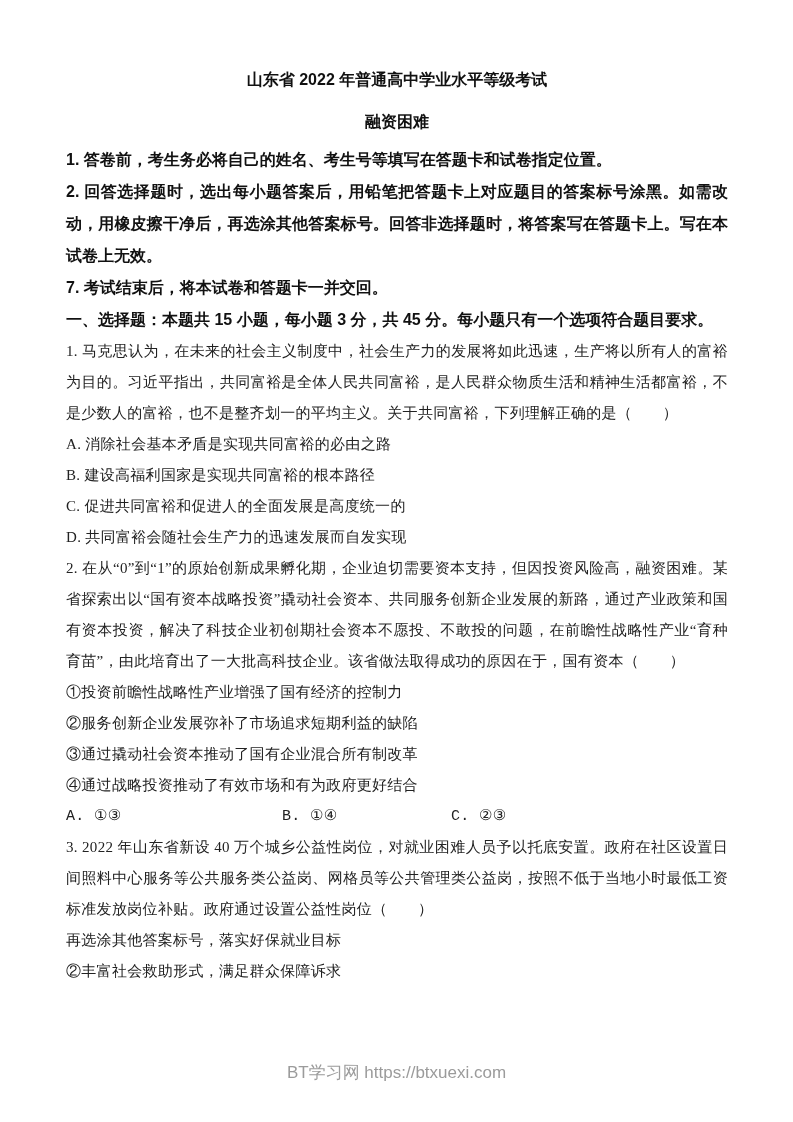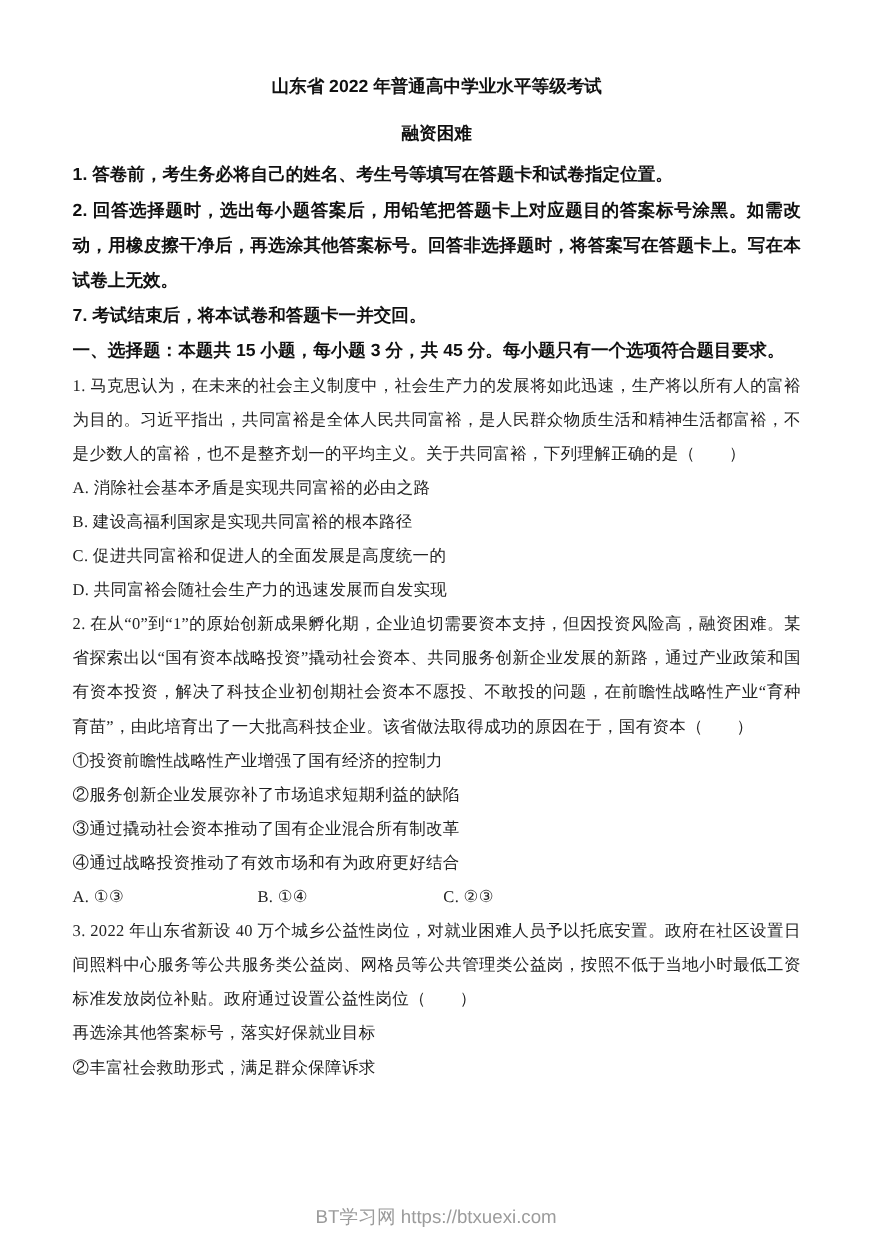--- a/index.html
+++ b/index.html
@@ -28,31 +28,31 @@
     font-family:"Liberation Sans","DejaVu Sans",sans-serif;
     font-weight:700; font-size:16px; line-height:32px; color:#111;
   }
   .just { text-align:justify; text-align-last:left; }
 
   .stem, .opt, .choices {
     font-size:15px; line-height:31px; color:#222;
     letter-spacing:0.3px;
   }
 
-  .choices { display:flex; }
+  .choices { display:flex;font-family:Liberation Mono, monospace; }
   .choices span:nth-child(1){ width:168px; }
-  .choices span:nth-child(2){ width:169px; }
+  .choices span:nth-child(2){ width:169px;margin-left:48px; }
   .choices span:nth-child(3){ width:162px; }
   .choices span:nth-child(4){ flex:1; }
 
   .footer {
     position:absolute; left:0; right:0; top:1061px;
     text-align:center;
     font-family:"Liberation Sans","DejaVu Sans",sans-serif;
-    font-size:17px; color:#9b9b9b;margin-top:34px;
+    font-size:17px; color:#9b9b9b;
   }
 </style>
 </head>
 <body>
 
 <div class="page">
 
   <h1 class="exam-title">山东省 2022 年普通高中学业水平等级考试</h1>
   <h2 class="exam-subject">融资困难</h2>
 

